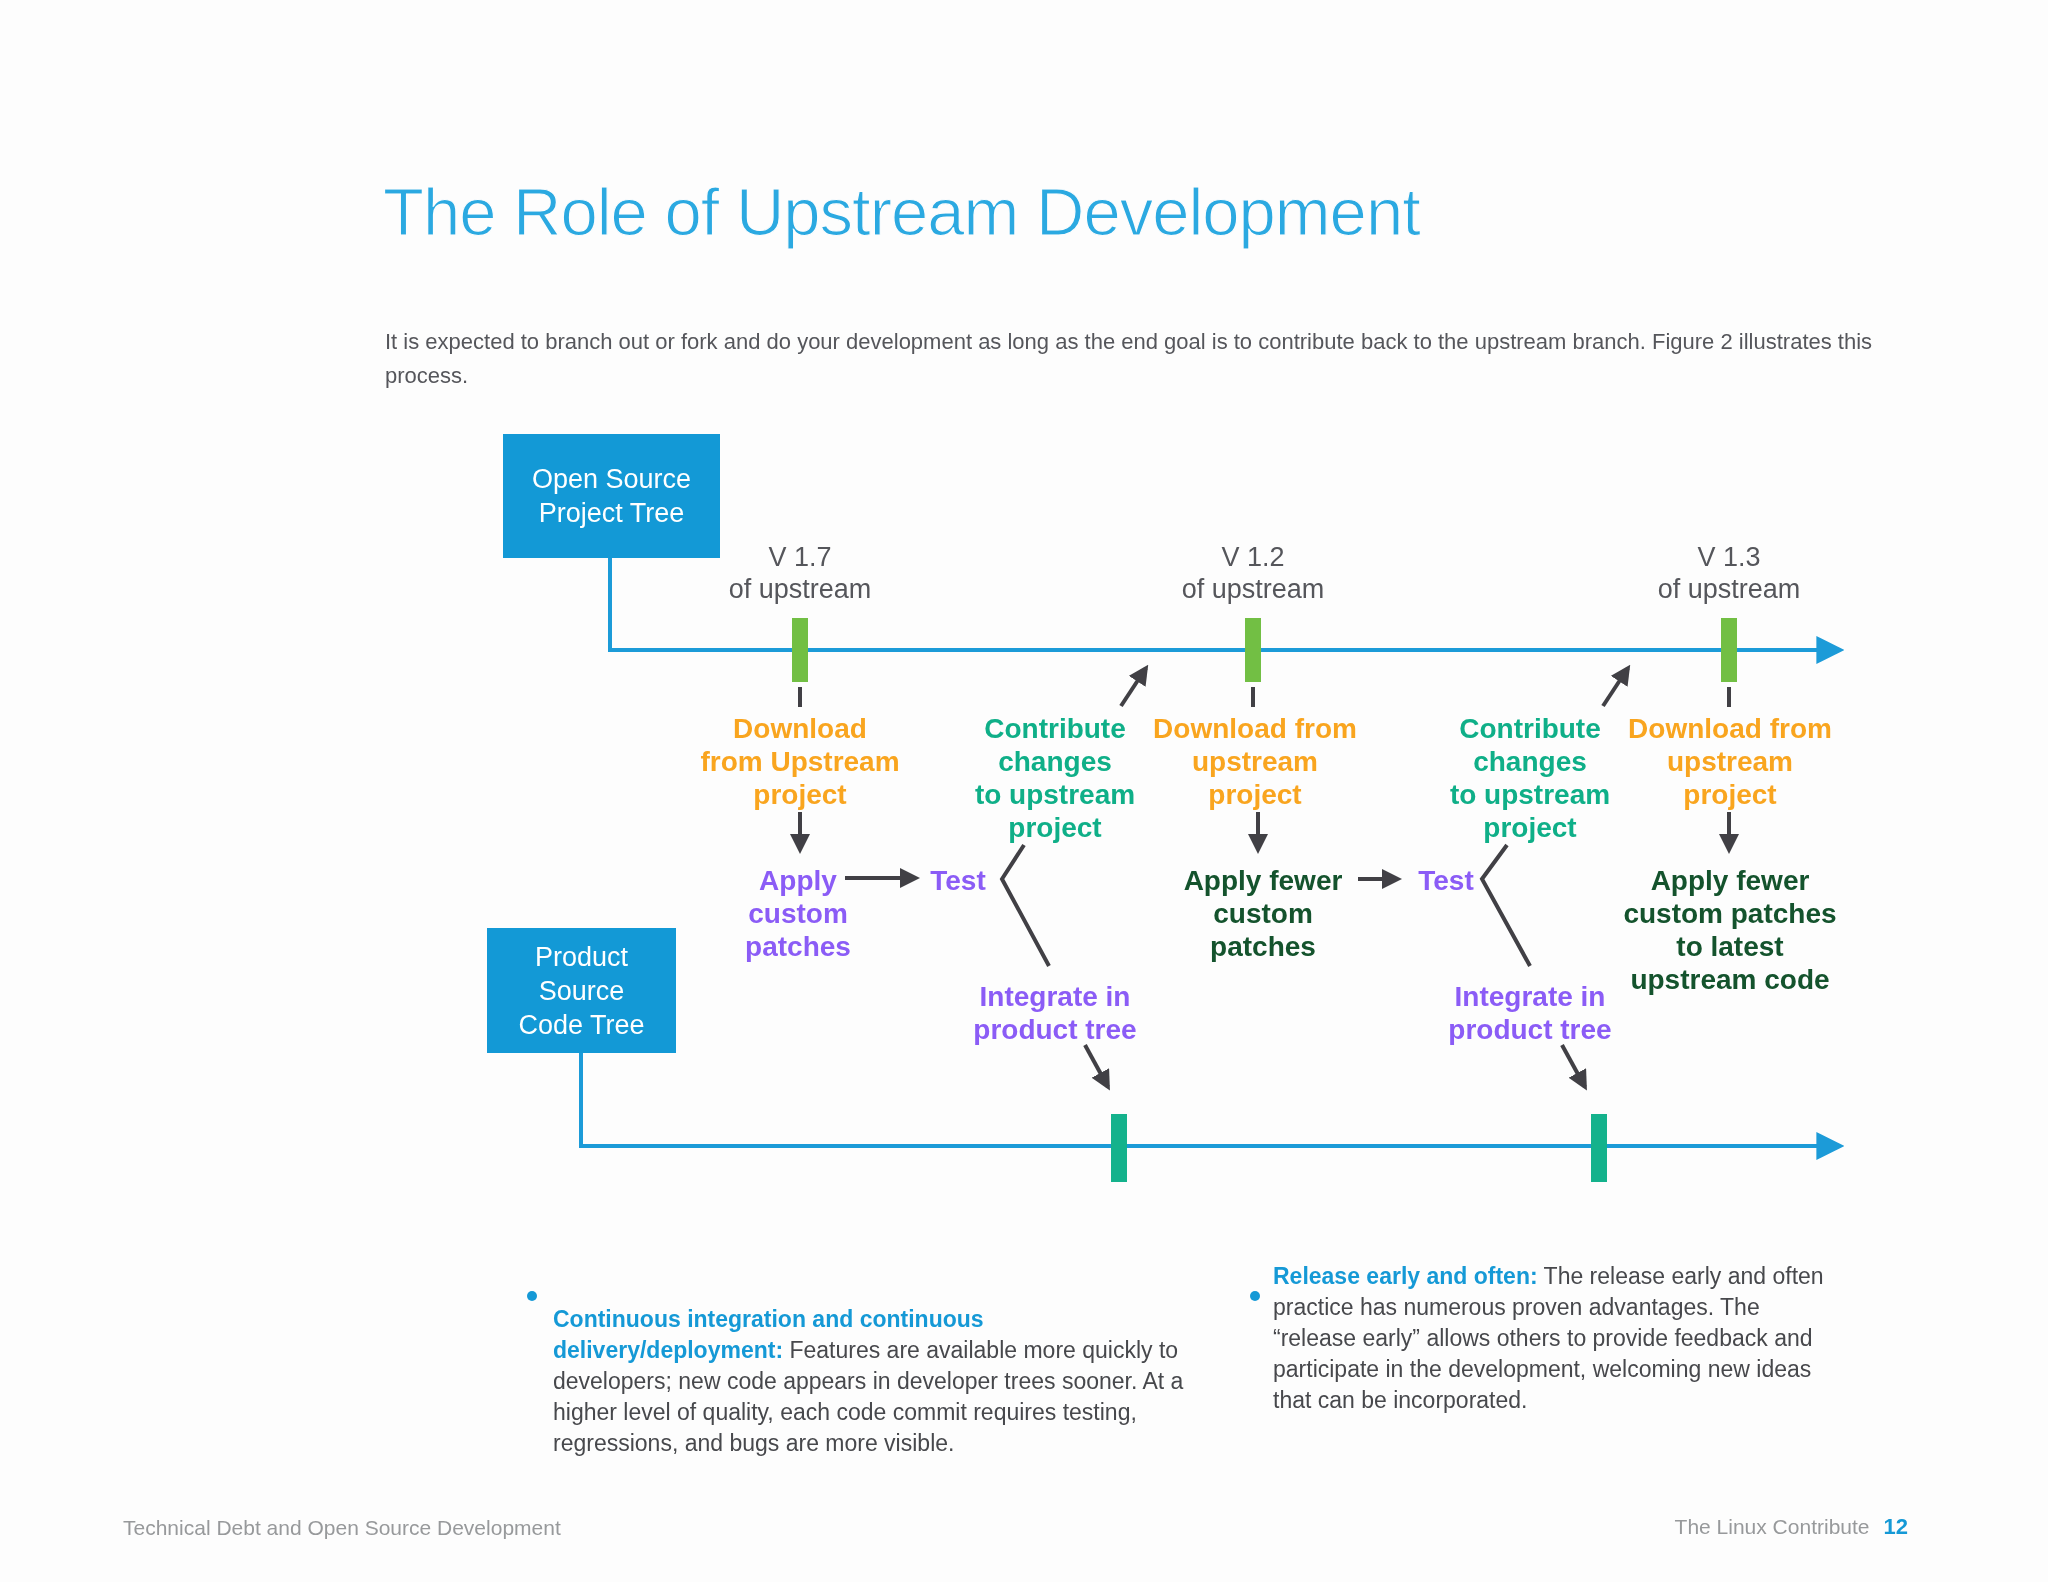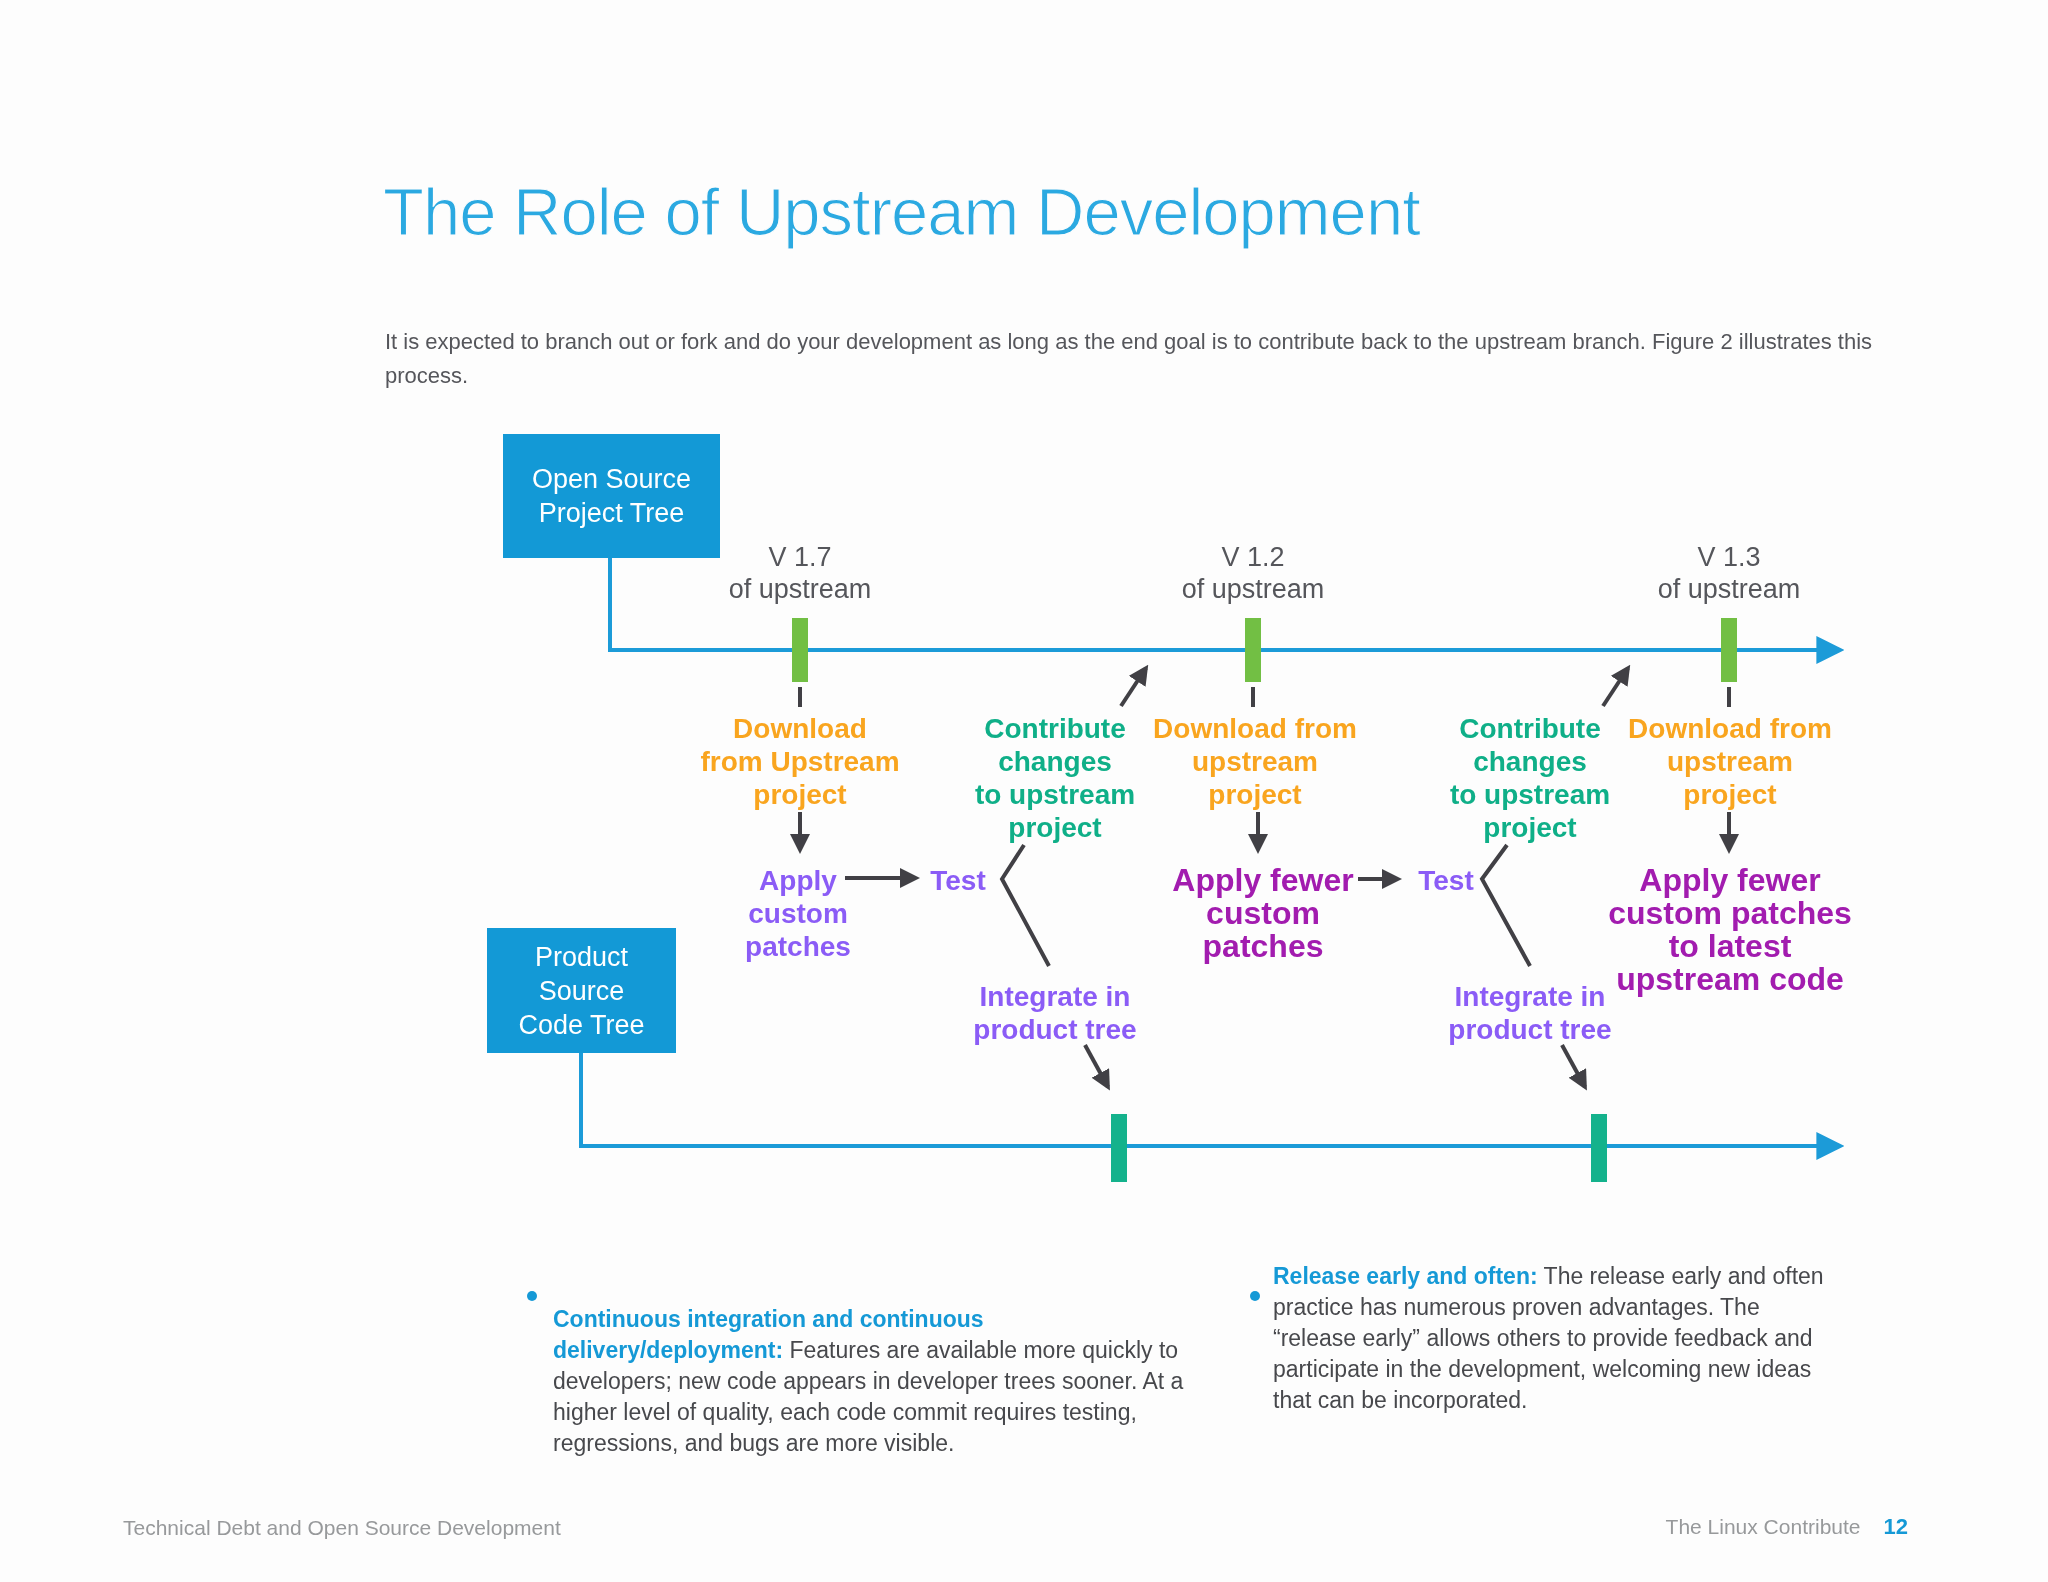--- a/index.html
+++ b/index.html
@@ -21,36 +21,36 @@
     background:#1399d6;color:#ffffff;text-align:center;
     display:flex;align-items:center;justify-content:center;
     font-size:27px;line-height:34px;white-space:pre-line;
   }
   .box-upstream{left:503px;top:434px;width:217px;height:124px;}
   .box-product{left:487px;top:928px;width:189px;height:125px;}
   .dlabel{ text-align:center;white-space:pre-line; }
   .version{font-size:27px;line-height:32px;color:#55565b;}
   .orange{font-size:28px;line-height:33px;font-weight:bold;color:#f9a51f;}
   .teal{font-size:28px;line-height:33px;font-weight:bold;color:#0faf88;}
-  .grass{font-size:32px;line-height:33px;font-weight:bold;color:#a21caf;}
+  .grass{font-size:28px;line-height:33px;font-weight:bold;color:#14532d;}
   .plain{font-size:28px;line-height:33px;color:#8b5cf6;font-weight:bold;}
   .caption{
     left:715px;top:1190px;width:1000px;text-align:center;
     font-size:25px;color:#55565b;
   }
   .bullet-text{font-size:23px;line-height:31px;color:#47484c;}
   .bullet-text strong{color:#1599d6;}
   .bullet-dot{
     width:10px;height:10px;border-radius:50%;background:#1599d6;top:1291px;
   }
   .bullet-left{left:553px;top:1281px;width:645px;}
   .bullet-right{left:1273px;top:1238px;width:565px;}
   .footer-left{left:123px;top:1516px;font-size:21px;color:#97999b;white-space:nowrap;}
   .footer-right{right:140px;top:1514px;font-size:21px;color:#97999b;white-space:nowrap;}
-  .footer-right .pagenum{color:#1599d6;font-weight:bold;font-size:22px;margin-left:23px;}
+  .footer-right .pagenum{color:#1599d6;font-weight:bold;font-size:22px;margin-left:14px;}
   svg.overlay{left:0;top:0;pointer-events:none;}
 </style>
 </head>
 <body>
 
 <div class="page">
 
   <svg class="abs overlay" width="2048" height="1582" viewBox="0 0 2048 1582">
     <defs>
       <marker id="arrow-dark" viewBox="0 0 10 10" refX="8" refY="5" markerWidth="5" markerHeight="5" orient="auto-start-reverse">

